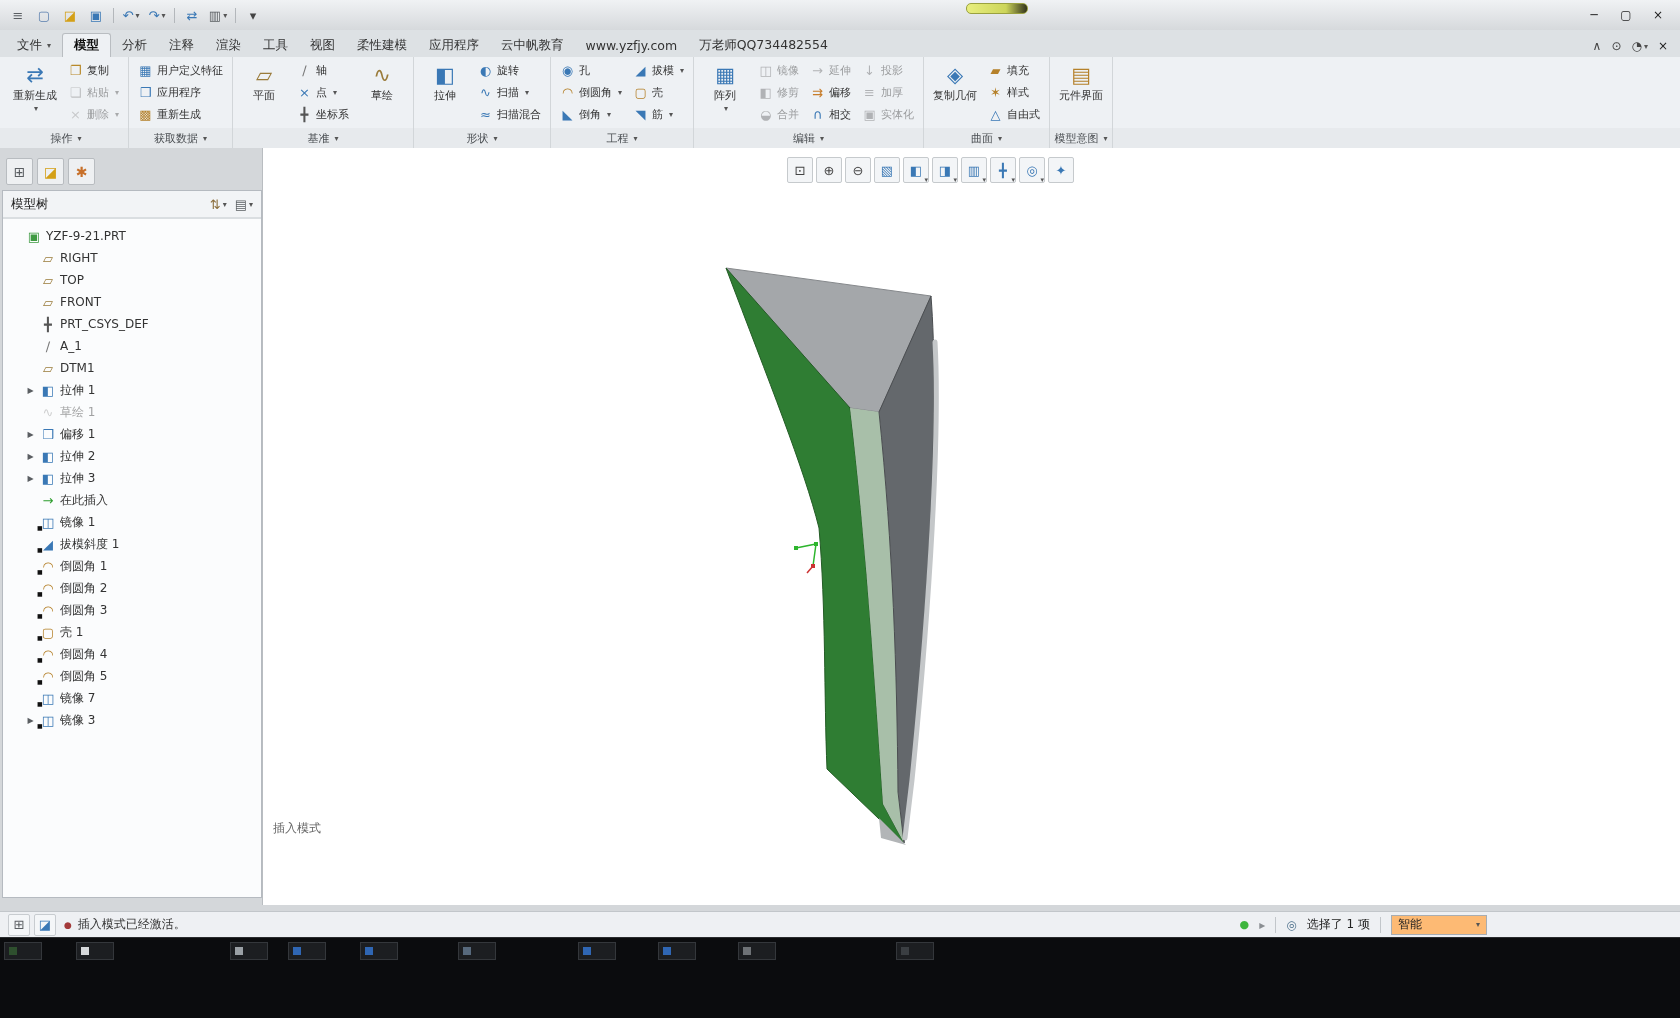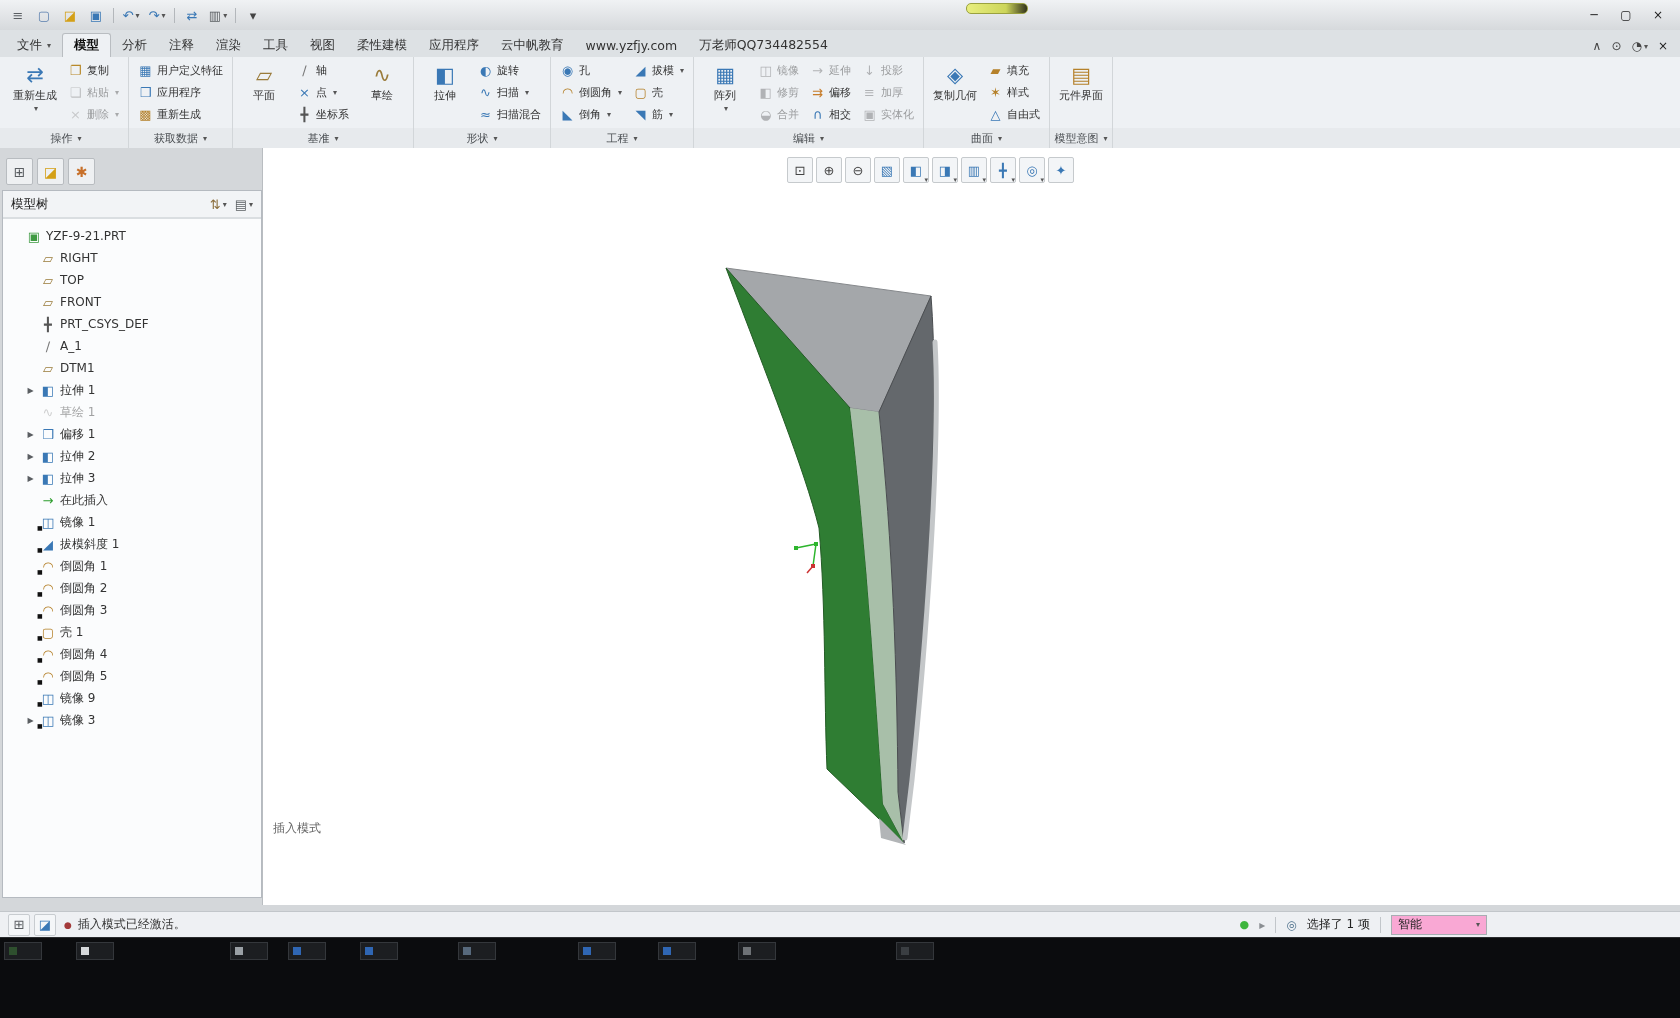--- a/index.html
+++ b/index.html
@@ -81,21 +81,21 @@
   
   .statusbar{position:absolute;left:0;top:911px;width:100%;height:26px;background:#eef0f3;
     border-top:1px solid #c2c6ca;display:flex;align-items:center;padding:0 8px;box-sizing:border-box;gap:8px;}
   .sb-left{display:flex;gap:4px;}
   .sbi-btn{width:20px;height:20px;display:flex;align-items:center;justify-content:center;font-size:13px;
     border:1px solid #c8ccd0;background:#f4f6f8;border-radius:2px;}
   .sb-msg{flex:1;display:flex;align-items:center;gap:6px;font-size:12px;color:#333;}
   .bullet{font-size:9px;}
   .sb-right{display:flex;align-items:center;gap:10px;margin-right:185px;}
   .sb-sep{width:1px;height:16px;background:#c2c6ca;}
-  .combo{width:96px;height:20px;background:#f9a8d4;border:1px solid #a8adb2;display:flex;
+  .combo{width:96px;height:20px;background:#fdba74;border:1px solid #a8adb2;display:flex;
     align-items:center;padding:0 6px;box-sizing:border-box;}
   .combo span:first-child{flex:1;font-size:12px;color:#222;}
 
   
   .taskbar{position:absolute;left:0;top:937px;width:100%;height:81px;background:#0b0c0e;border-top:1px solid #2a2c2e;}
   .tb-item{position:absolute;top:4px;width:36px;height:16px;background:#1c1e21;border:1px solid #34373b;}
   .tb-ic{position:absolute;left:4px;top:4px;width:8px;height:8px;}
 </style>
 </head>
 <body>
@@ -636,21 +636,21 @@
               <span class="supp">■</span>
             </span>
             <span class="tlb">倒圆角 5</span>
           </div>
           <div class="titem" style="padding-left: 22px;">
             <span class="arr"></span>
             <span class="icw">
               <span class="ic" style="color: rgb(58, 120, 181);">◫</span>
               <span class="supp">■</span>
             </span>
-            <span class="tlb">镜像 9</span>
+            <span class="tlb">镜像 7</span>
           </div>
           <div class="titem" style="padding-left: 22px;">
             <span class="arr">▶</span>
             <span class="icw">
               <span class="ic" style="color: rgb(58, 120, 181);">◫</span>
               <span class="supp">■</span>
             </span>
             <span class="tlb">镜像 3</span>
           </div>
         </div>

